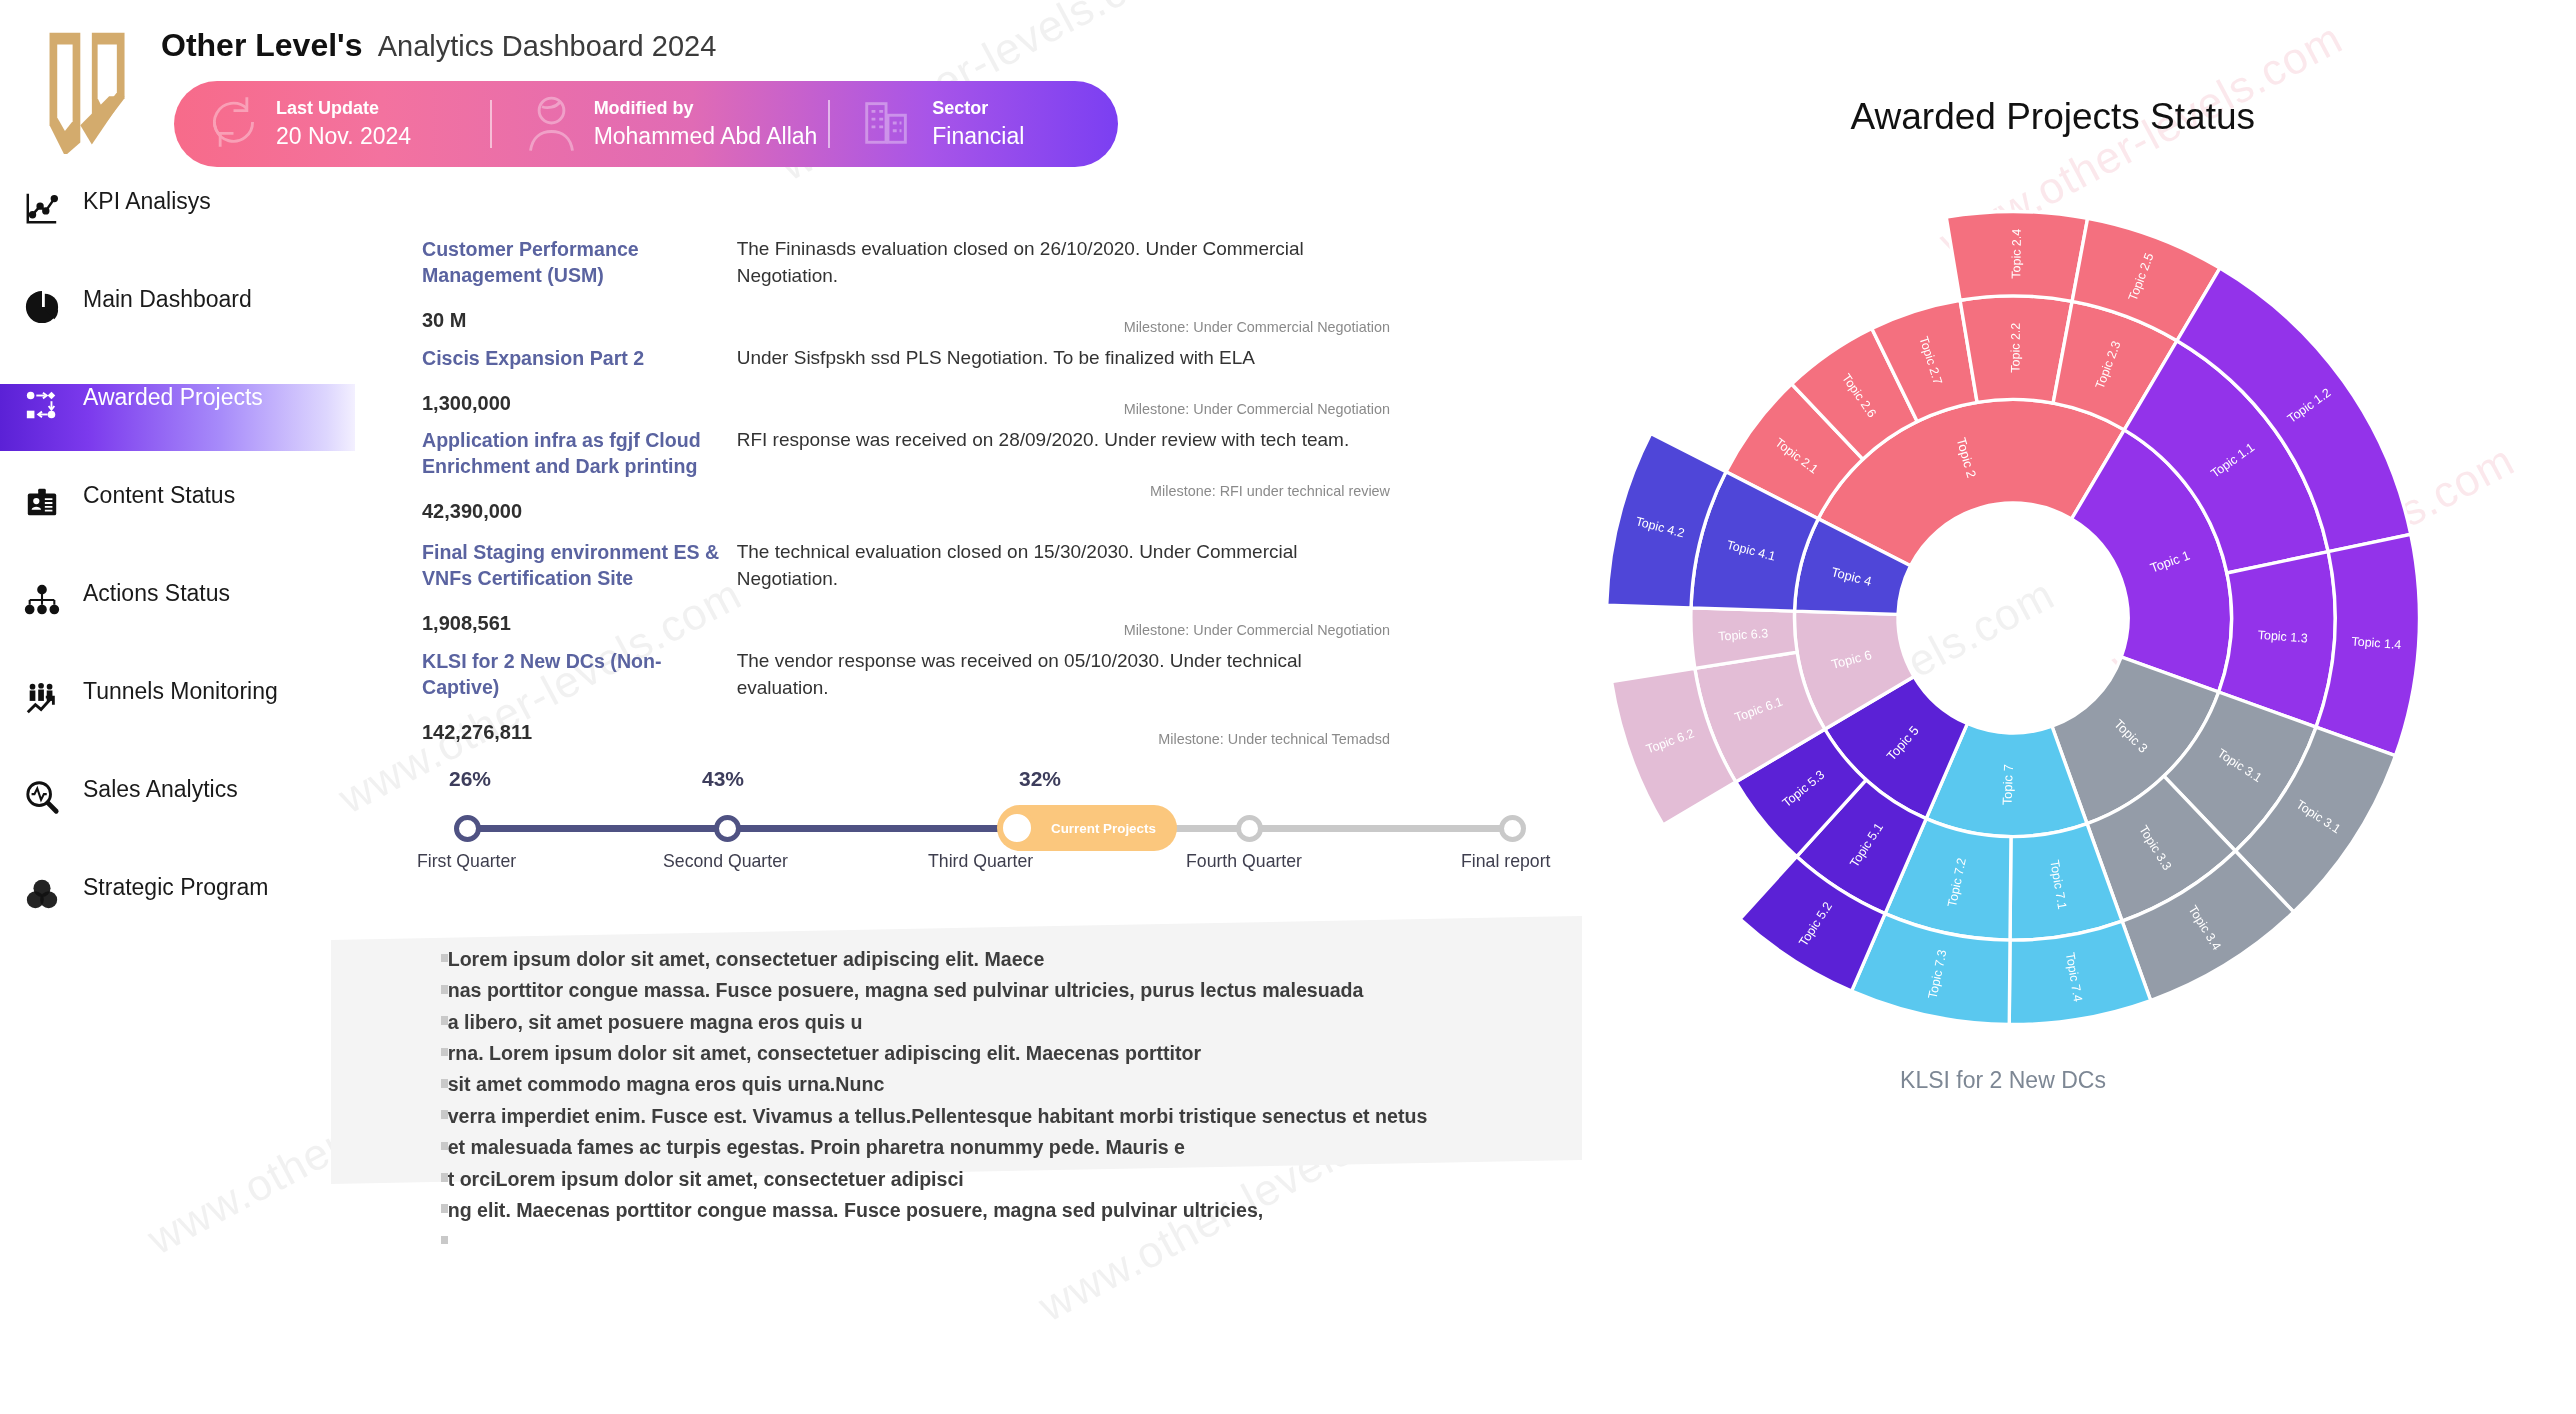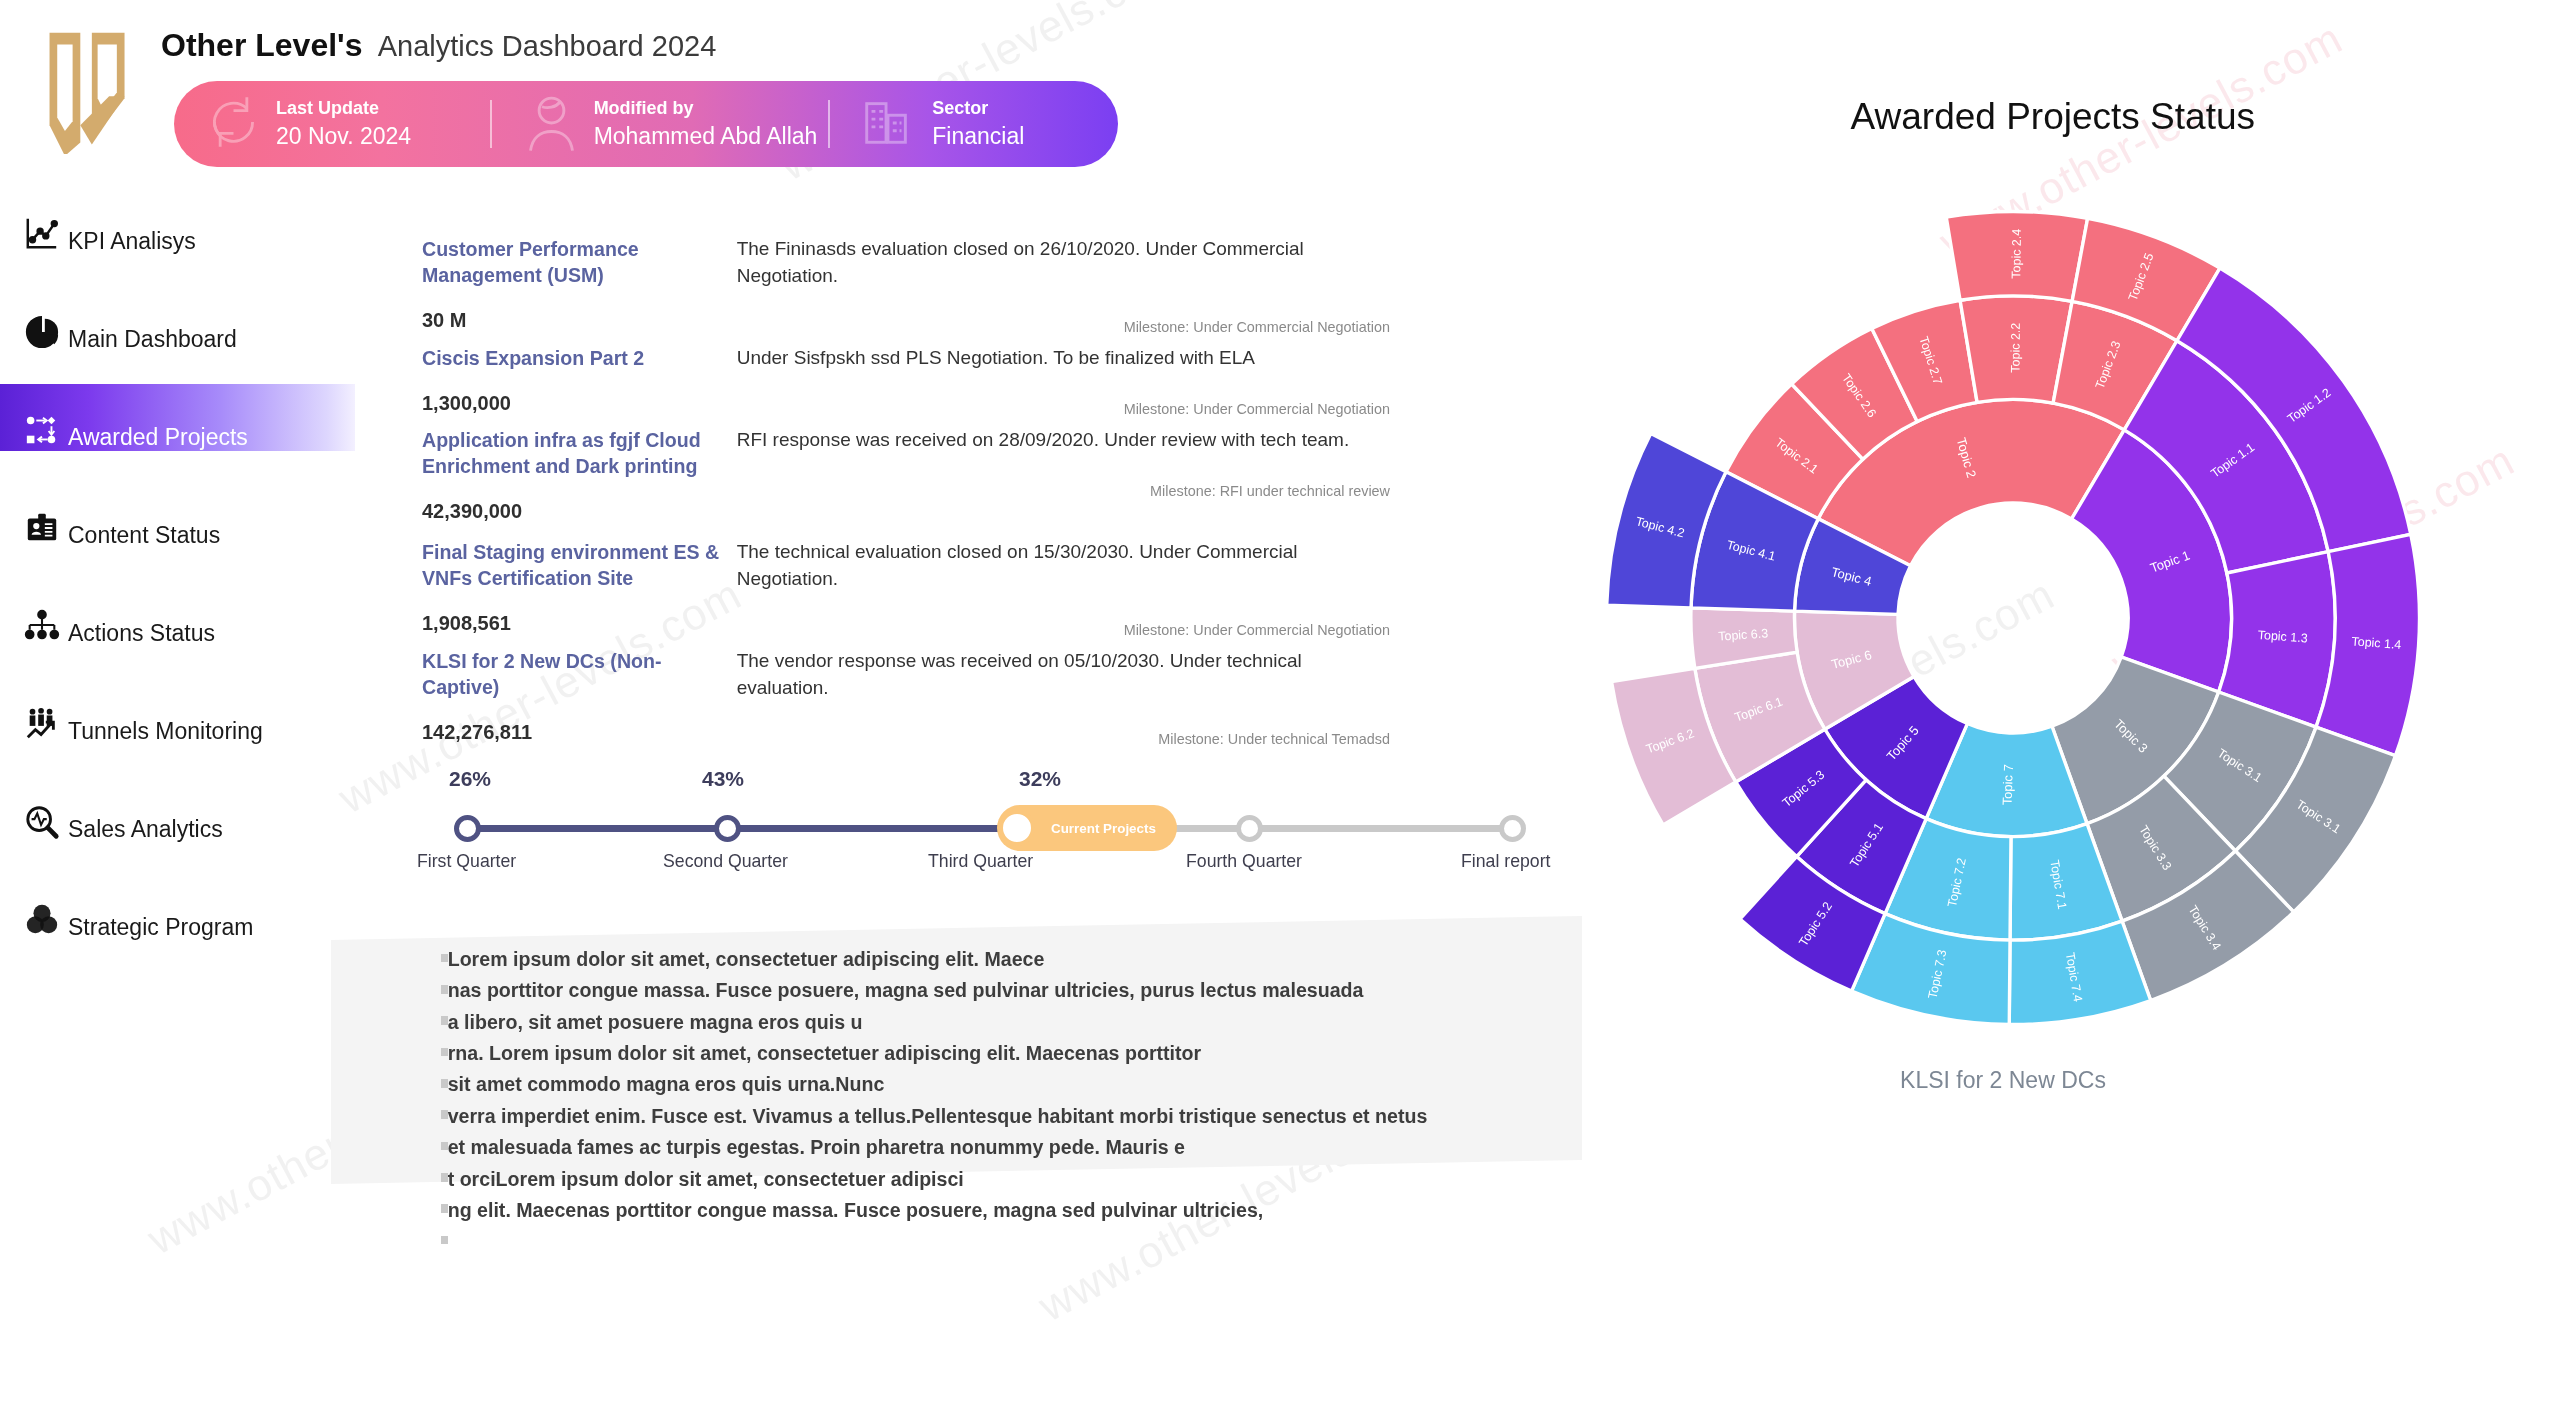--- a/index.html
+++ b/index.html
@@ -47,22 +47,22 @@
   .ribbon-cell.c3 { width: 288px; }
   .ribbon-div { width: 1.9px; height: 48px; background: rgba(255,255,255,0.55); }
   .rib-ico { position: absolute; left: 29px; top: 50%; transform: translateY(-50%); opacity: 0.35; }
   .rib-txt { position: relative; z-index: 2; margin-left: 75px; }
   .rib-label { color: #fff; font-size: 18px; font-weight: bold; line-height: 1.35; }
   .rib-value { color: #fff; font-size: 23px; line-height: 1.35; }
 
   
   .sidebar { position: absolute; left: 0; top: 188px; width: 355px; }
   .nav-item {
-    position: relative; display: flex; align-items: flex-end;
-    height: 67px; padding-left: 21px; gap: 5px;
+    position: relative; display: flex; align-items: flex-start;
+    height: 67px; padding-left: 21px; gap: 20px;
     margin-bottom: 31px;
   }
   .nav-item.active {
     background: linear-gradient(90deg,#5b21d6 0%,#7c3aed 25%,#a78bfa 62%,#ddd6fe 92%,#f3f0ff 100%);
   }
   .nav-ico { width: 42px; height: 42px; display: flex; align-items: center; justify-content: center; flex: 0 0 42px; }
   .nav-label { font-size: 23px; color: #1a1a1a; }
   .nav-item.active .nav-label { color: #fff; }
 
   

